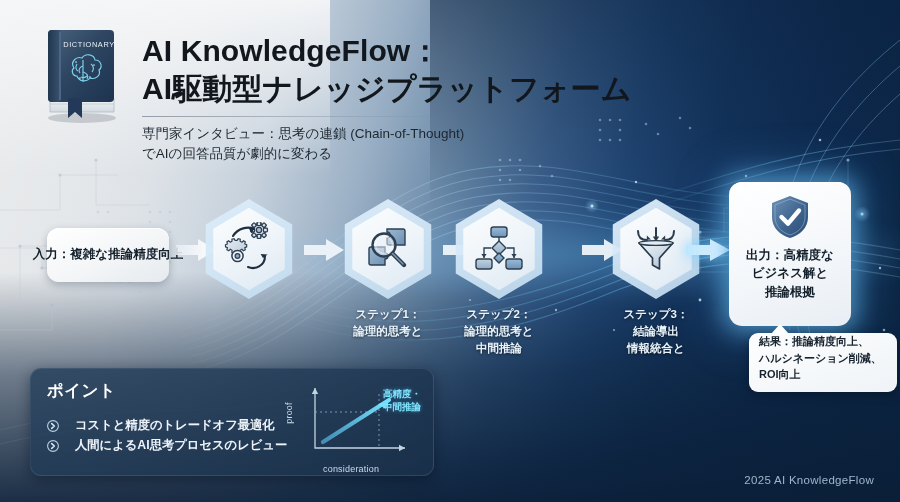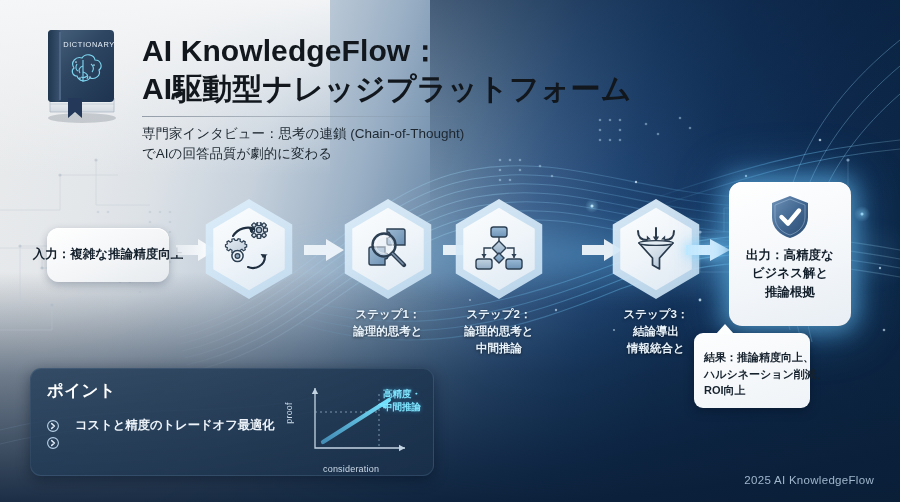--- a/index.html
+++ b/index.html
@@ -131,22 +131,22 @@
                 0 4px 12px rgba(6,22,45,0.45), inset 0 1px 0 #fff;
     display: flex; flex-direction: column; align-items: center; padding-top: 13px;
   }
   .shield { width: 40px; height: 44px; margin-bottom: 7px; }
   .output-text span {
     display: block; text-align: center;
     font-size: 12.5px; font-weight: bold; color: #13202c; line-height: 1.46; white-space: nowrap;
   }
 
   .callout {
-    position: absolute; left: 694px; top: 333px;
-    width: 116px; border-radius: 9px; padding: 16px 9px 9px 10px;
+    position: absolute; left: 749px; top: 333px;
+    width: 148px; border-radius: 9px; padding: 0 9px 9px 10px;
     background: linear-gradient(160deg, #fdfefe, #eff3f7);
     box-shadow: 0 3px 10px rgba(4,18,38,0.5);
   }
   .callout::before {
     content:""; position: absolute; left: 22px; top: -9px;
     border-left: 9px solid transparent; border-right: 9px solid transparent;
     border-bottom: 10px solid #fdfefe;
   }
   .callout span {
     display: block; font-size: 11px; font-weight: bold;
@@ -646,20 +646,21 @@
           <path d="M4.7 3.6 L7.4 6 L4.7 8.4" fill="none" stroke="#dfeaf5" stroke-width="1.5" stroke-linecap="round" stroke-linejoin="round"></path>
         </svg>
         <span class="txt">コストと精度のトレードオフ最適化</span>
       </div>
 
       <div class="point-row">
         <svg class="bullet" viewBox="0 0 12 12">
           <circle cx="6" cy="6" r="5.4" fill="none" stroke="#b9d2e8" stroke-width="1.1"></circle>
           <path d="M4.7 3.6 L7.4 6 L4.7 8.4" fill="none" stroke="#dfeaf5" stroke-width="1.5" stroke-linecap="round" stroke-linejoin="round"></path>
         </svg>
+        <span class="txt">人間によるAI思考プロセスのレビュー</span>
       </div>
 
     </div>
 
     <div class="mini-chart">
       <svg width="128" height="78" viewBox="0 0 128 78">
         <defs>
           <linearGradient id="trendg" x1="0" y1="1" x2="1" y2="0">
             <stop offset="0%" stop-color="#4fa9d8" stop-opacity="0.75"></stop>
             <stop offset="100%" stop-color="#79e6ff" stop-opacity="1"></stop>

